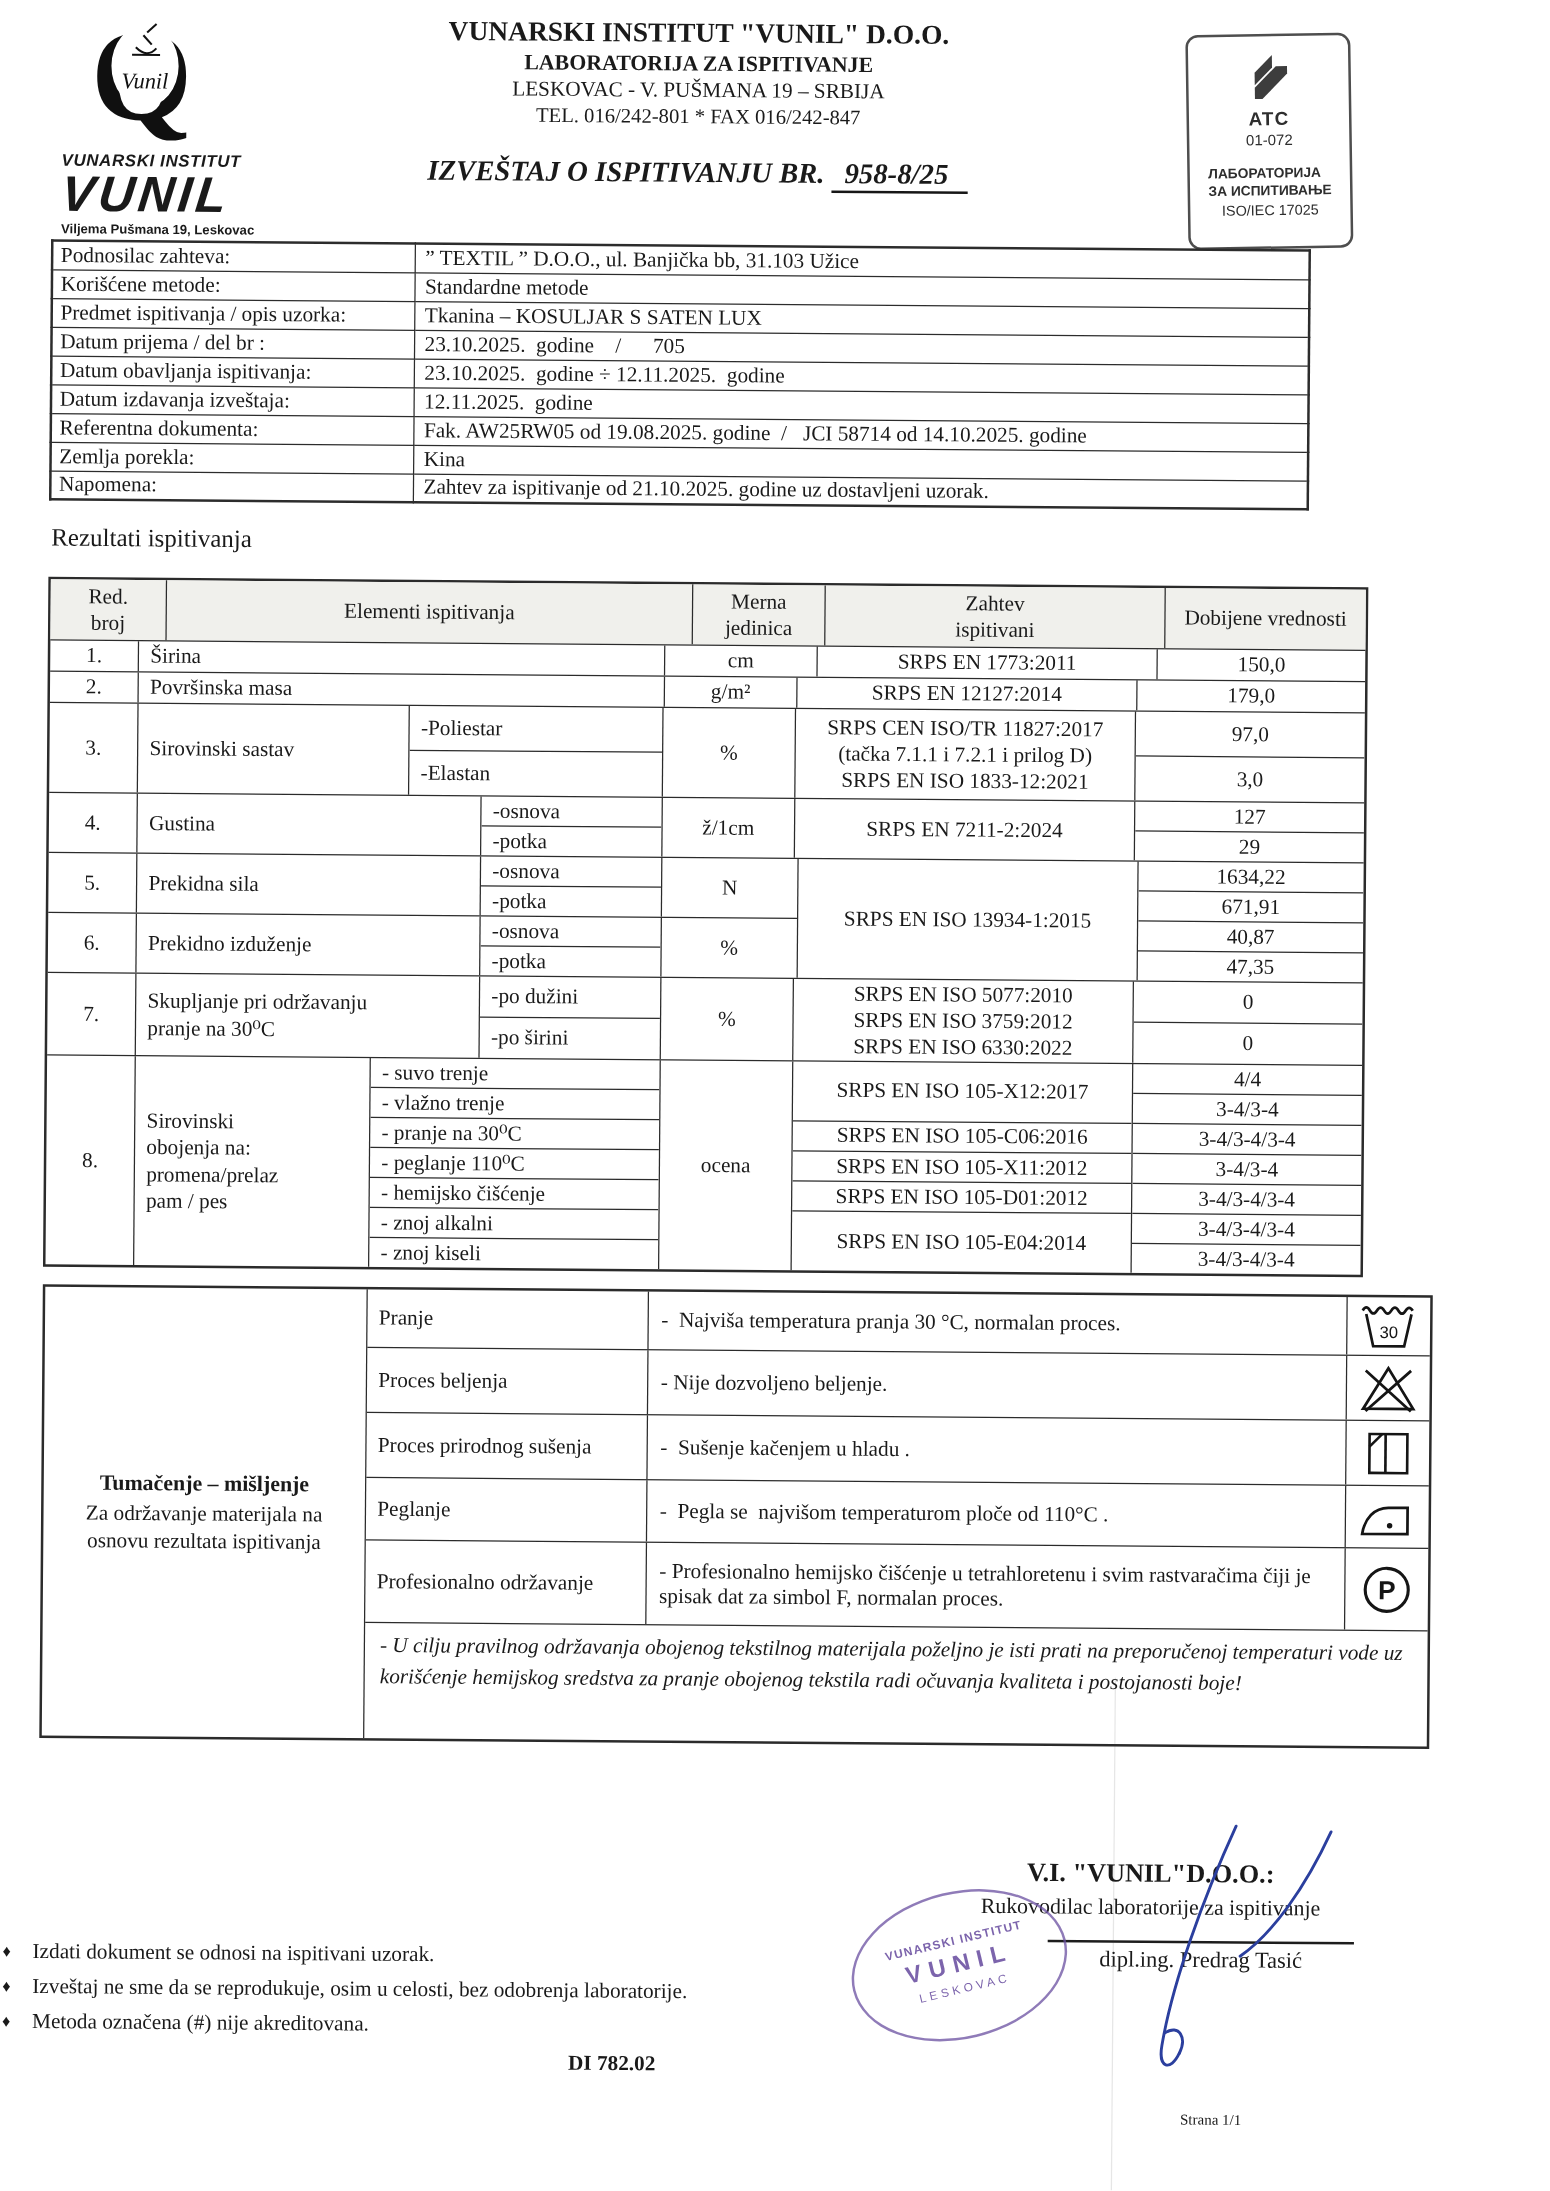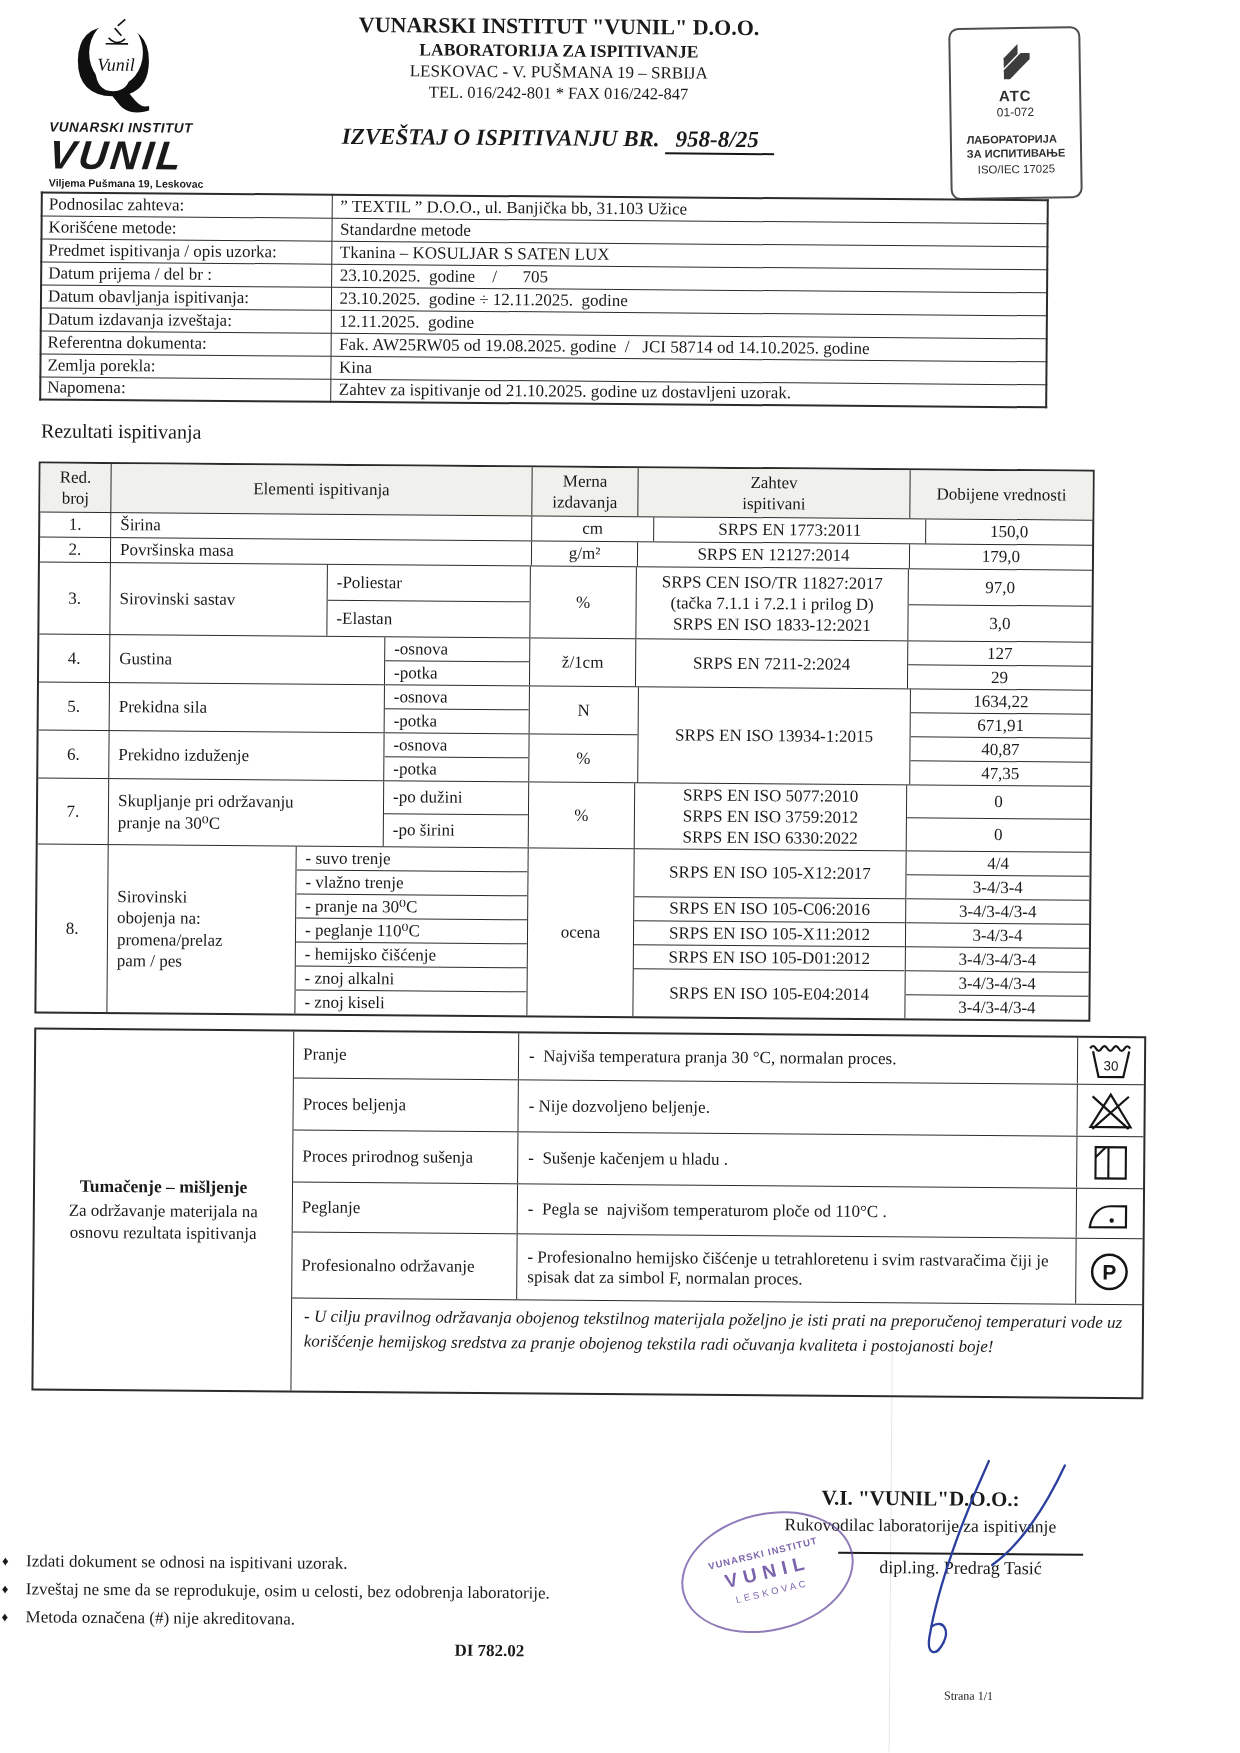--- a/index.html
+++ b/index.html
@@ -185,28 +185,28 @@
           <td>Zahtev za ispitivanje od 21.10.2025. godine uz dostavljeni uzorak.</td>
         </tr>
     </tbody>
   </table>
 
   <div class="res-heading">Rezultati ispitivanja</div>
 
   <div class="rt">
 
     <div class="rt-band rt-head" style="height:48px">
-      <div class="rc mlines" style="width:71px">
+      <div class="rc mlines" style="width:93px">
           <span>Red.</span>
           <span>broj</span>
         </div>
       <div class="rc" style="width:421px">Elementi ispitivanja</div>
       <div class="rc mlines" style="width:106px">
           <span>Merna</span>
-          <span>izdavanja</span>
+          <span>jedinica</span>
         </div>
       <div class="rc mlines" style="width:272px">
           <span>Zahtev</span>
           <span>ispitivani</span>
         </div>
       <div class="rc" style="flex:1">Dobijene vrednosti</div>
     </div>
 
     <div class="rt-band" style="height:25px">
       <div class="rc" style="width:71px">1.</div>

